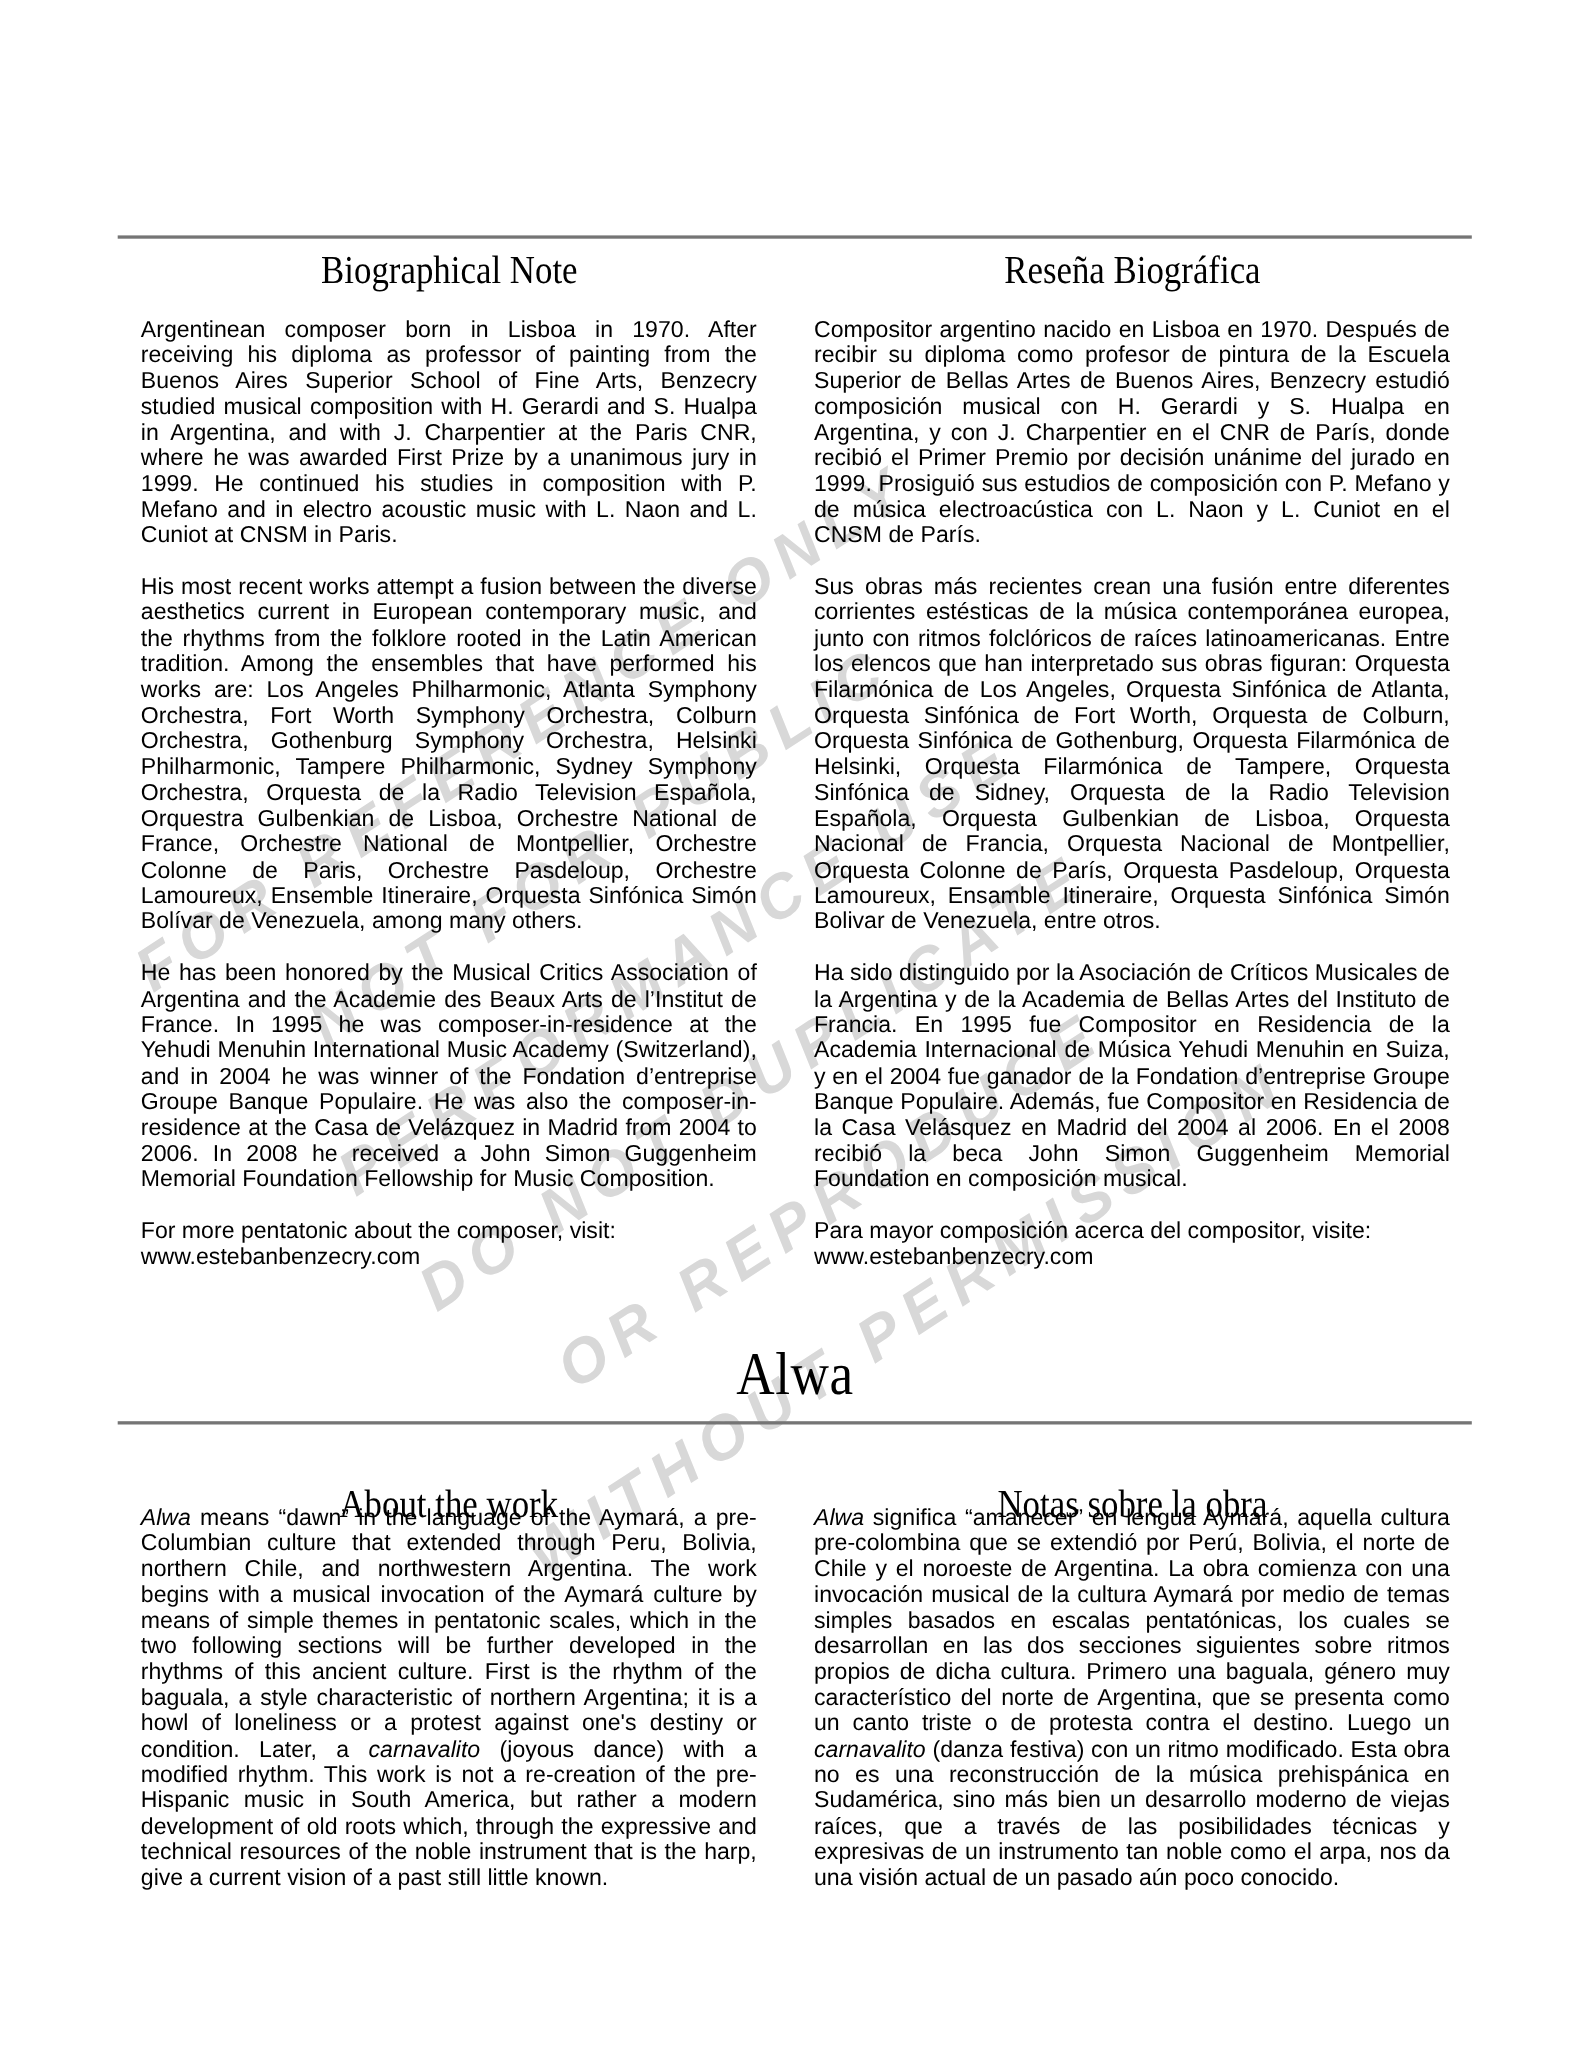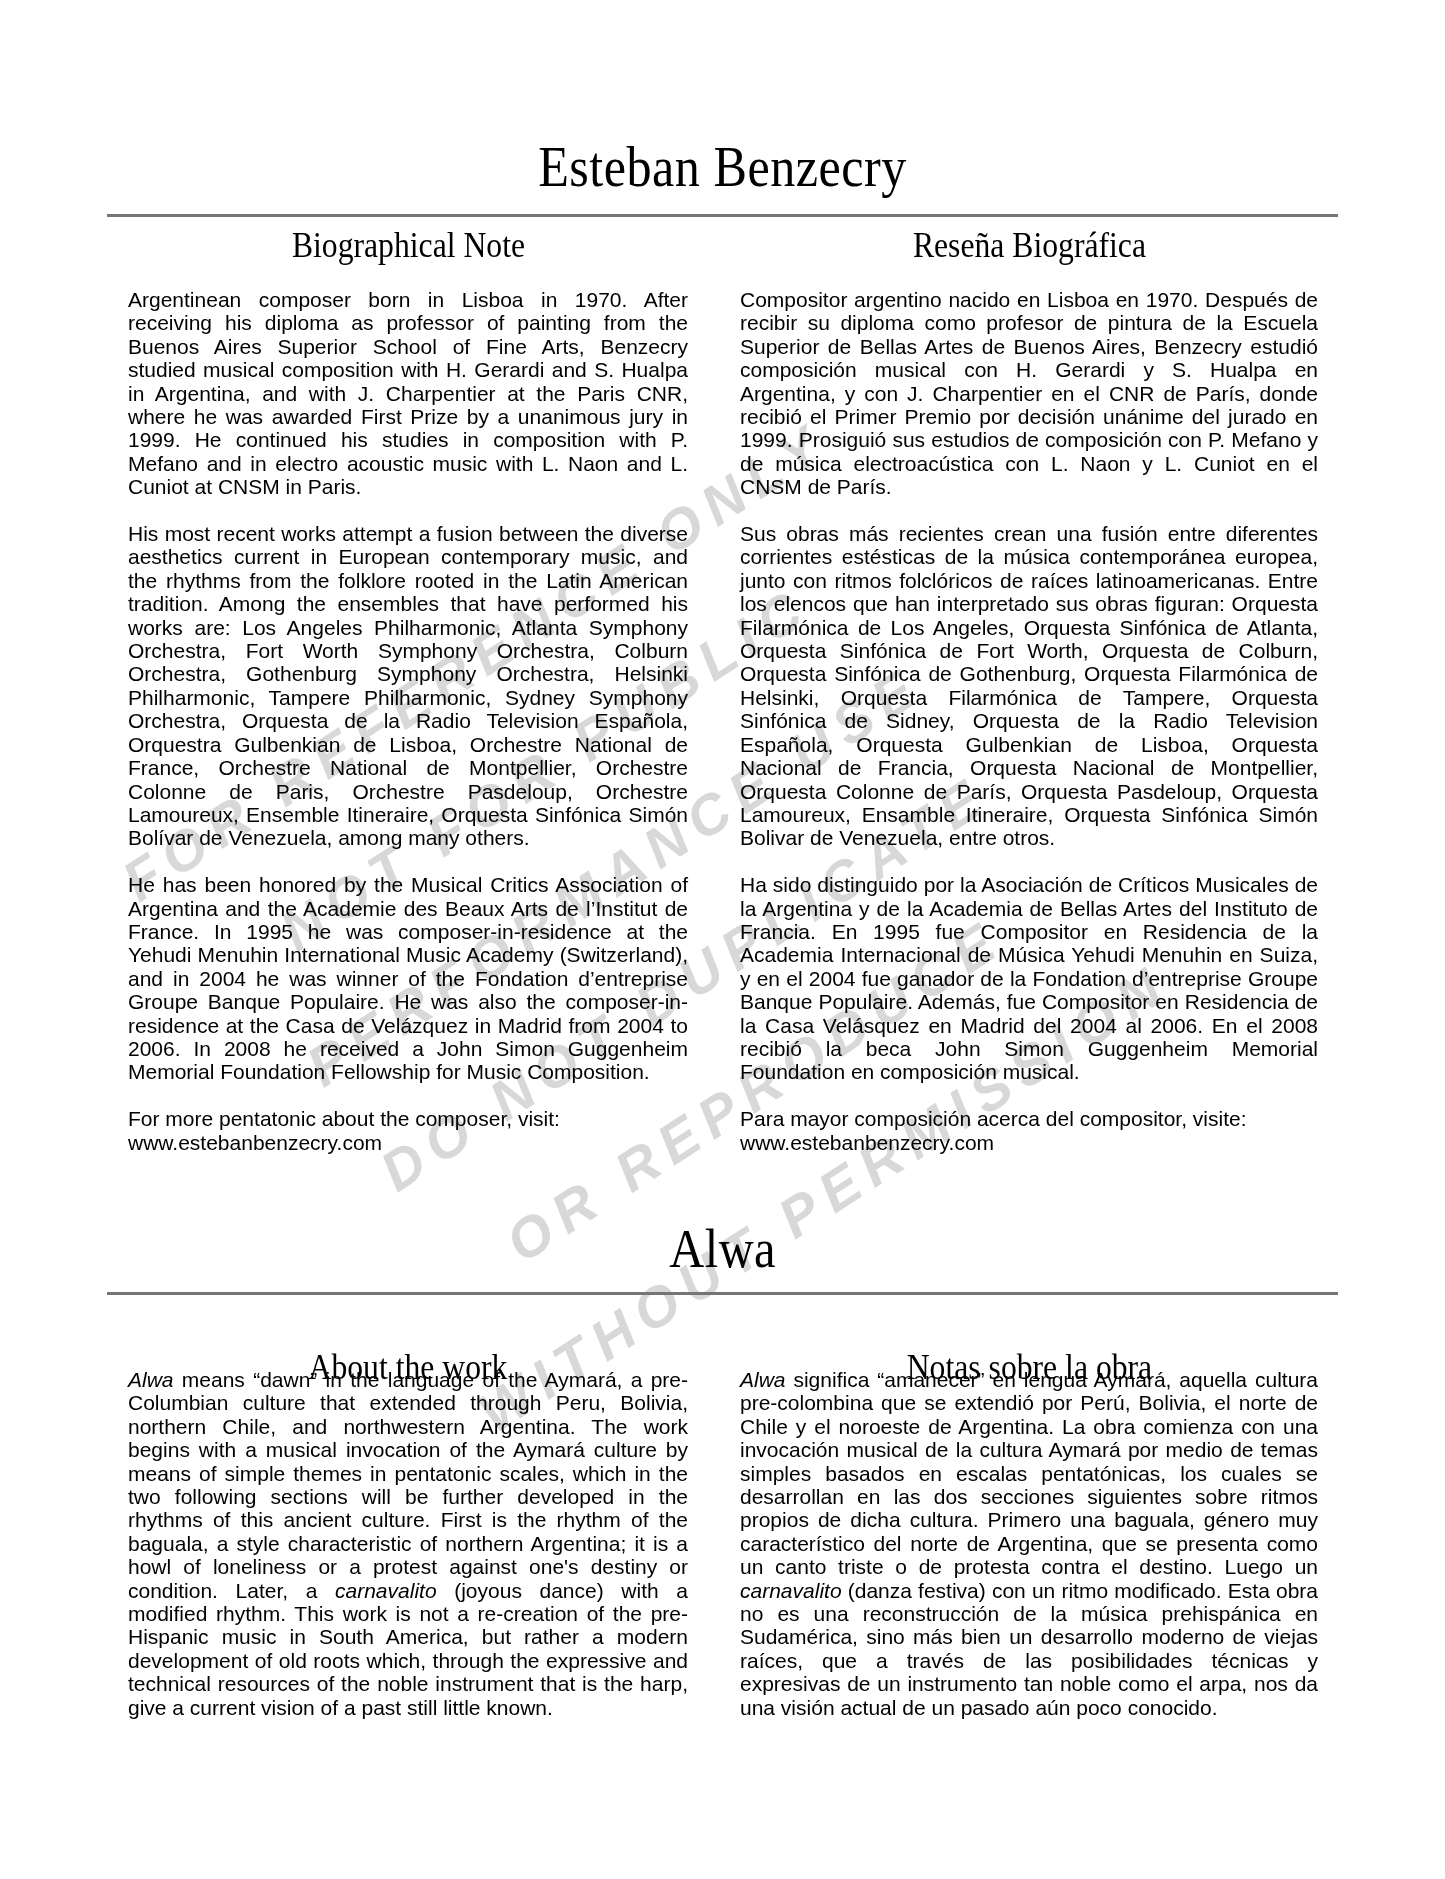--- a/index.html
+++ b/index.html
@@ -105,23 +105,20 @@
     <div class="wm-line">FOR REFERENCE ONLY</div>
     <div class="wm-line">NOT FOR PUBLIC</div>
     <div class="wm-line">PERFORMANCE USE</div>
     <div class="wm-line">DO NOT DUPLICATE</div>
     <div class="wm-line">OR REPRODUCE</div>
     <div class="wm-line">WITHOUT PERMISSION</div>
   </div>
 
   <div class="content">
 
-    <h1 class="doc-title title-composer">
-      <span class="t-inner">Esteban Benzecry</span>
-    </h1>
 
     <div class="rule rule-1"></div>
 
     <div class="heads heads-bio">
       <div class="head-l">
         <h2>
           <span class="t-inner">Biographical Note</span>
         </h2>
       </div>
       <div class="head-r">

